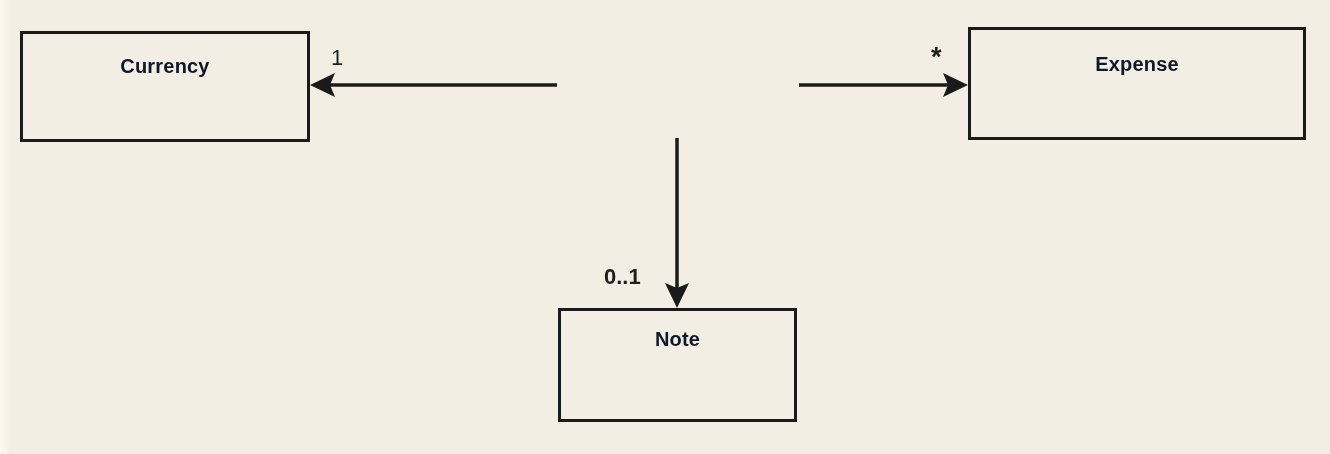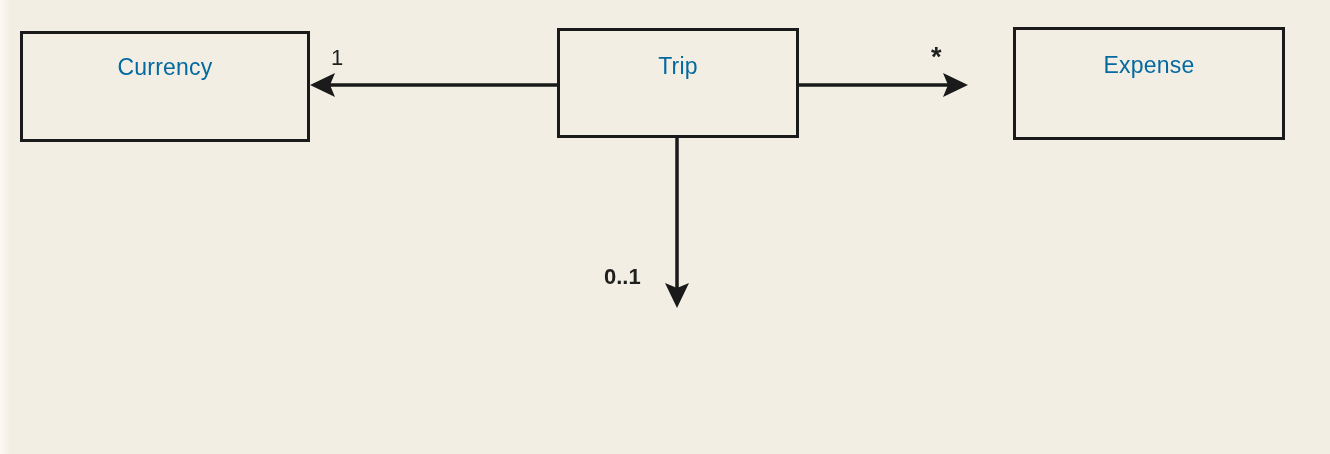--- a/index.html
+++ b/index.html
@@ -39,23 +39,23 @@
     position: absolute;
     box-sizing: border-box;
     background: #f2eee3;
     border: 3px solid #1a1a1a;
   }
   .uml-class-name {
     position: absolute;
     left: 0;
     width: 100%;
     text-align: center;
-    color: #0369a1;
-    font-size: 23px;
-    font-weight: 400;
+    color: #0f172a;
+    font-size: 20px;
+    font-weight: 700;
     letter-spacing: 0.2px;
     line-height: 1;
     white-space: nowrap;
   }
   .mult-label {
     position: absolute;
     color: #1f1f1f;
     font-size: 22px;
     line-height: 1;
     white-space: nowrap;
@@ -87,28 +87,28 @@
     <g>
       <line x1="677" y1="138" x2="677" y2="301" stroke="#1a1a1a" stroke-width="3.5"></line>
       <path d="M 677 308 L 665 283 L 677 288 L 689 283 Z" fill="#1a1a1a"></path>
     </g>
   </svg>
 
   <div class="uml-class" style="left:20px; top:31px; width:290px; height:111px;">
     <div class="uml-class-name" style="top:22px;">Currency</div>
   </div>
 
-  <div class="uml-class" style="left:557px; top:28px; width:242px; height:110px;">
-    <div class="uml-class-name" style="top:24px;">Trip</div>
-  </div>
 
-  <div class="uml-class" style="left:1013px; top:27px; width:272px; height:113px;">
+  <div class="uml-class" style="left:968px; top:27px; width:338px; height:113px;">
     <div class="uml-class-name" style="top:24px;">Expense</div>
   </div>
 
+  <div class="uml-class" style="left:558px; top:308px; width:239px; height:114px;">
+    <div class="uml-class-name" style="top:18px;">Note</div>
+  </div>
 
   <div class="mult-label" style="left:331px; top:47px;">1</div>
 
   <div class="mult-label star" style="left:931px; top:44px;">*</div>
 
   <div class="mult-label" style="left:604px; top:266px;font-weight:bold;">0..1</div>
 
 </div>
 
 </body></html>

